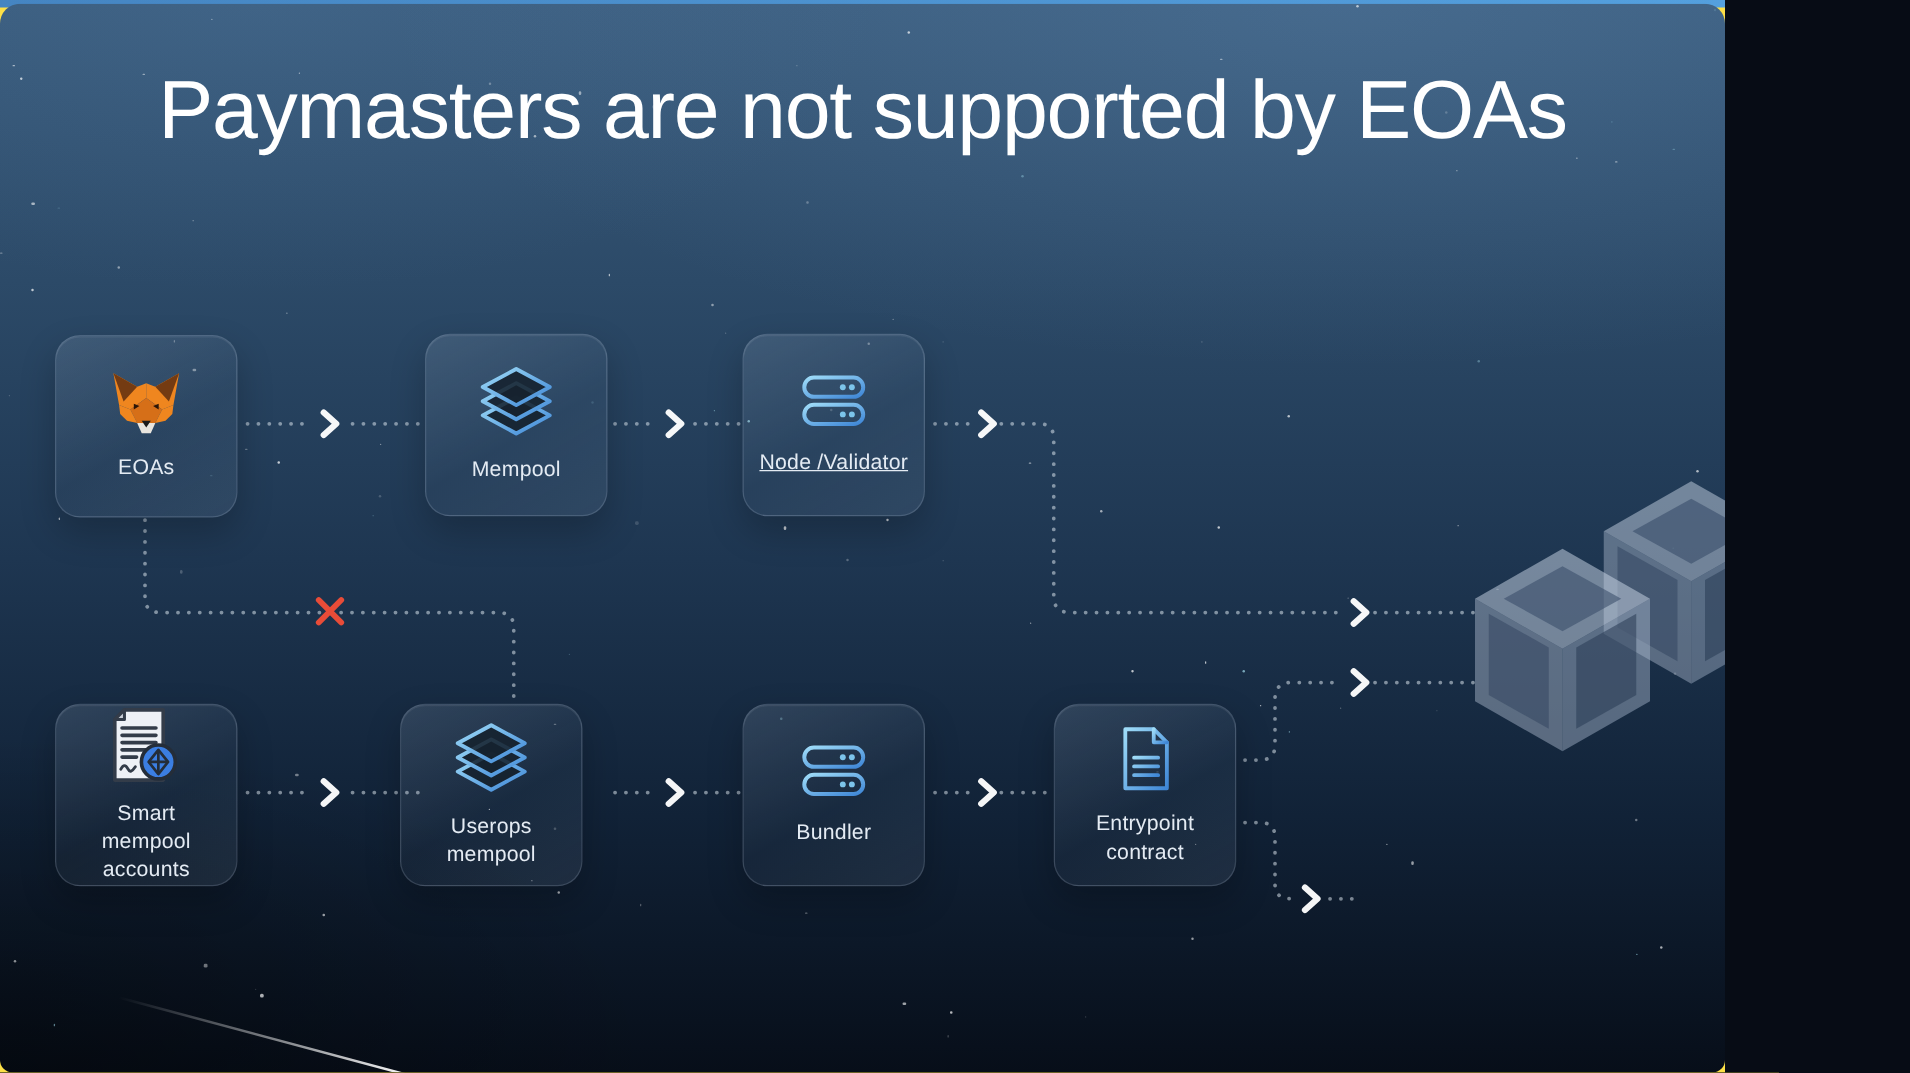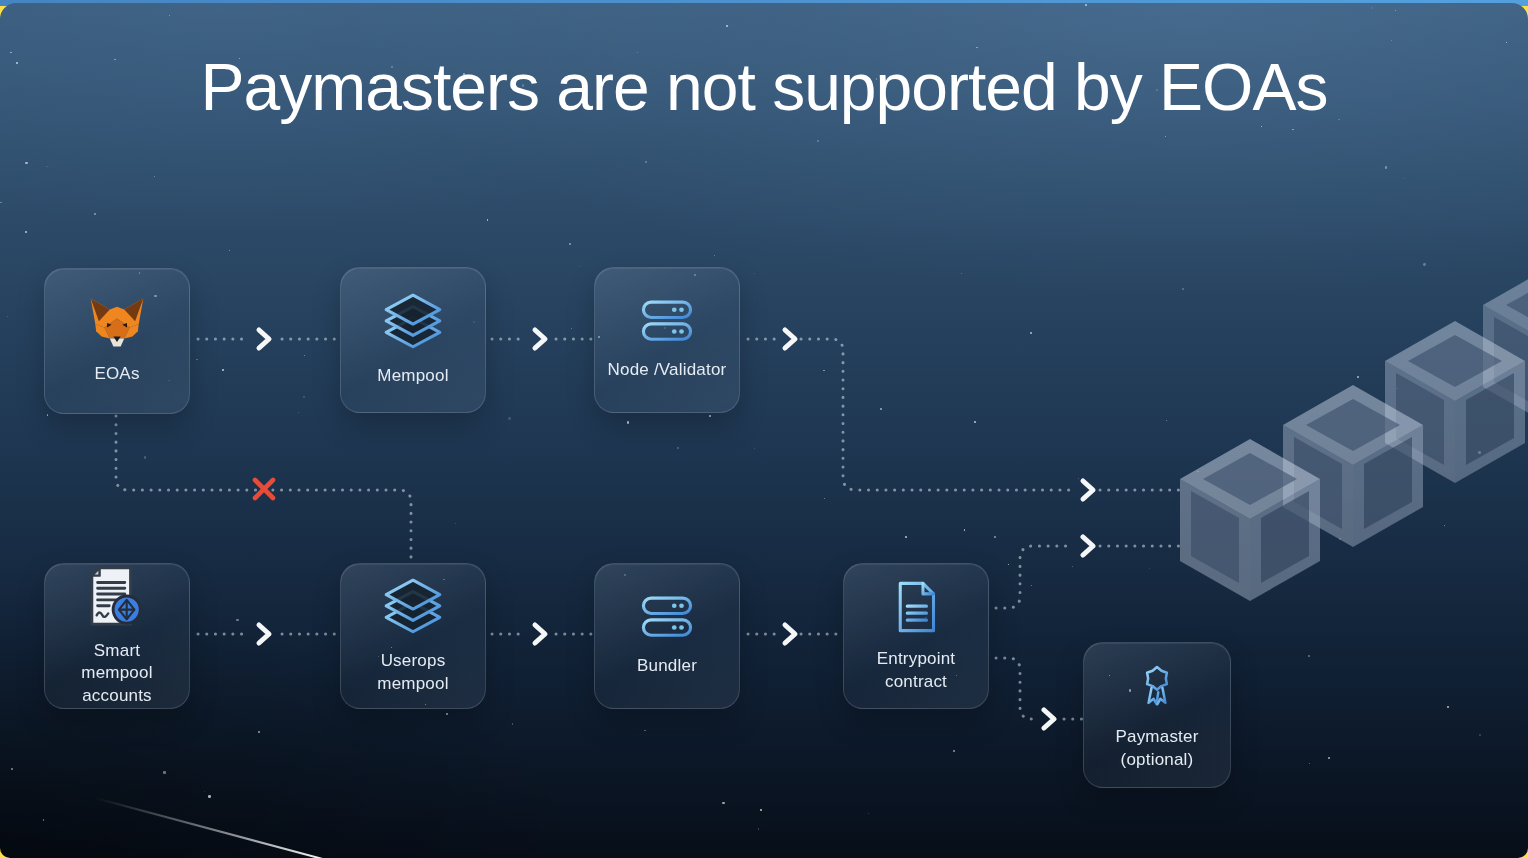--- a/index.html
+++ b/index.html
@@ -1,16 +1,16 @@
 <!DOCTYPE html>
 <html><head>
 <meta charset="utf-8">
 <style>
   html,body{margin:0;padding:0;background:#070c15;}
-  .stage{position:relative;width:1528px;height:858px;overflow:hidden;
+  .stage{position:relative;width:1380px;height:858px;overflow:hidden;
          font-family:"Liberation Sans",sans-serif;background:#fde047;}
   .top-strip{position:absolute;left:0;top:0;width:100%;height:6px;
              background:linear-gradient(90deg,#4585c2,#54a0de);}
   .slide{position:absolute;left:0;right:0;top:3px;bottom:0;
          border-radius:16px 16px 10px 10px;overflow:hidden;
          background:
            radial-gradient(90% 55% at 78% 0%, rgba(120,165,210,0.20), transparent 62%),
            radial-gradient(60% 45% at 15% 0%, rgba(95,140,185,0.16), transparent 60%),
            radial-gradient(55% 45% at 0% 100%, rgba(0,0,0,0.38), transparent 70%),
            linear-gradient(180deg,#3a5c7d 0%,#2c4a68 26%,#1e3651 52%,#112237 76%,#070e19 100%);}
@@ -24,26 +24,26 @@
             color:#eef3f8;letter-spacing:0.3px;}
   .card{position:absolute;width:144px;height:144px;border-radius:20px;
         background:linear-gradient(150deg,rgba(177,196,219,0.17),rgba(125,146,170,0.07) 55%,rgba(167,186,209,0.11));
         border:1px solid rgba(205,220,238,0.17);
         box-shadow:0 12px 28px rgba(0,0,0,0.22), inset 0 1px 0 rgba(255,255,255,0.07);
         display:flex;flex-direction:column;align-items:center;justify-content:center;
         gap:13px;color:#e4ebf3;font-size:17px;text-align:center;line-height:1.3;}
   .card .icon{display:flex;align-items:center;justify-content:center;}
   .card .label{letter-spacing:0.2px;}
   .label.narrow{max-width:106px;}
-  .label.mid{max-width:132px;}
+  .label.mid{max-width:132px;text-decoration:underline;}
   #card-eoas{left:44px;top:265px}
   #card-mempool{left:340px;top:264px}
   #card-node-validator{left:594px;top:264px}
   #card-sca{left:44px;top:560px}
-  #card-userops{left:340px;top:560px}
+  #card-userops{left:320px;top:560px}
   #card-bundler{left:594px;top:560px}
   #card-entrypoint{left:843px;top:560px}
   #card-paymaster{left:1083px;top:639px;width:146px}
   svg.overlay{position:absolute;left:0;top:0;pointer-events:none;}
   .defs-holder{position:absolute;width:0;height:0;overflow:hidden;}
 </style>
 </head>
 <body>
 
 <div class="stage">
@@ -338,27 +338,15 @@
             <circle cx="40" cy="12.5" r="2.6"></circle>
               <circle cx="48" cy="12.5" r="2.6"></circle>
             <circle cx="40" cy="36.5" r="2.6"></circle>
               <circle cx="48" cy="36.5" r="2.6"></circle>
           </g>
         </svg>
       </span>
       <div class="label">Bundler</div>
     </div>
 
-    <div class="card" id="card-paymaster">
-      <span class="icon">
-        <svg width="54" height="54" viewBox="0 0 64 60">
-          <g stroke="url(#ig)" stroke-width="3" fill="none" stroke-linejoin="round" stroke-linecap="round">
-            <polygon points="32,7.5 37.3,11.9 43.7,14.3 42.5,21 43.7,27.8 37.3,30.1 32,34.5 26.8,30.1 20.3,27.8 21.5,21 20.3,14.3 26.8,11.9"></polygon>
-            <path d="M25.5 32.5 L22 50 L28 45.2 L31.5 51.5 L33.5 37.5"></path>
-            <path d="M38.5 32.5 L42 50 L36 45.2 L32.5 51.5"></path>
-          </g>
-        </svg>
-      </span>
-      <div class="label narrow">Paymaster (optional)</div>
-    </div>
 
   </div>
 </div>
 
 </body></html>

